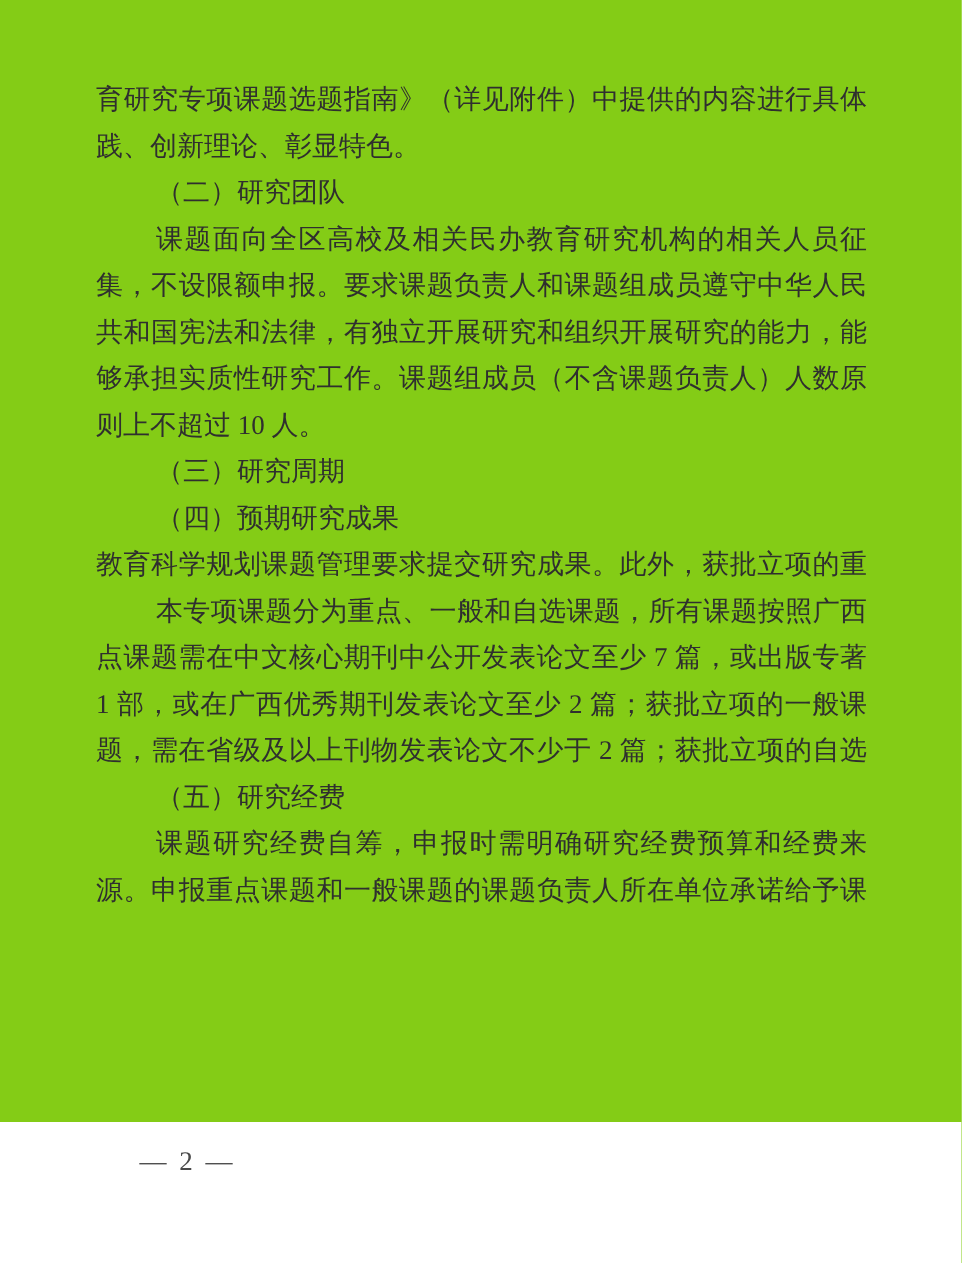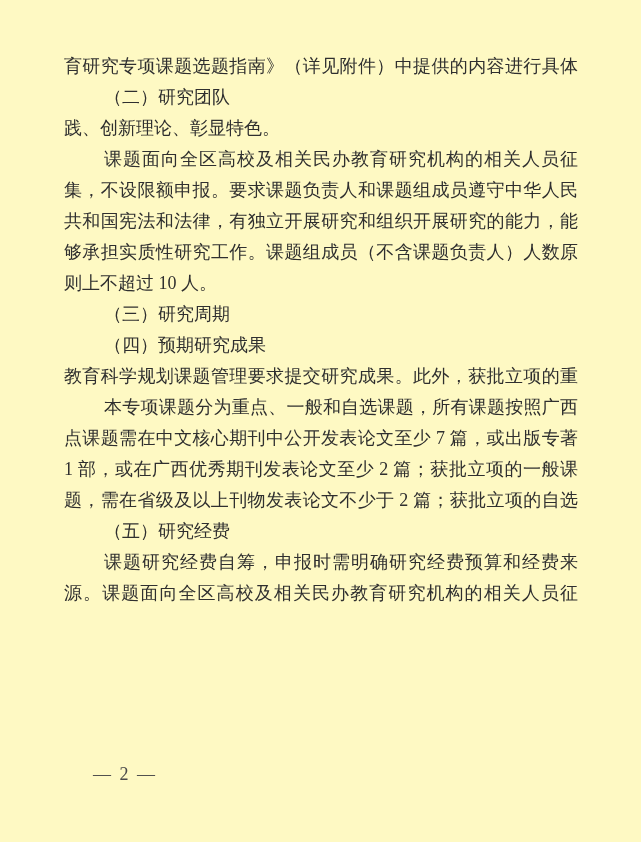--- a/index.html
+++ b/index.html
@@ -12,22 +12,22 @@
     background: #ffffff;
     position: relative;
     overflow: hidden;
     font-family: "Liberation Serif", "DejaVu Serif", serif;
   }
   .scan-page {
     position: absolute;
     left: 0;
     top: 0;
     width: 641px;
-    height: 842px;
-    background: #fef9c3;
+    height: 748px;
+    background: #84cc16;
   }
   .doc-body {
     position: absolute;
     left: 64px;
     top: 51px;
     width: 514px;
     color: #2f2f2f;
   }
   .line {
     display: block;
@@ -58,32 +58,32 @@
     color: #4a4a4a;
     letter-spacing: 2px;
   }
 </style>
 </head>
 <body>
 
 <div class="scan-page">
   <div class="doc-body">
     <div class="line full">育研究专项课题选题指南》（详见附件）中提供的内容进行具体</div>
+    <div class="line">践、创新理论、彰显特色。</div>
     <div class="line indent">（二）研究团队</div>
-    <div class="line">践、创新理论、彰显特色。</div>
     <div class="line indent full">课题面向全区高校及相关民办教育研究机构的相关人员征</div>
     <div class="line full">集，不设限额申报。要求课题负责人和课题组成员遵守中华人民</div>
     <div class="line full">共和国宪法和法律，有独立开展研究和组织开展研究的能力，能</div>
     <div class="line full">够承担实质性研究工作。课题组成员（不含课题负责人）人数原</div>
     <div class="line">则上不超过 10 人。</div>
     <div class="line indent">（三）研究周期</div>
     <div class="line indent">（四）预期研究成果</div>
     <div class="line full">教育科学规划课题管理要求提交研究成果。此外，获批立项的重</div>
     <div class="line indent full">本专项课题分为重点、一般和自选课题，所有课题按照广西</div>
     <div class="line full">点课题需在中文核心期刊中公开发表论文至少 7 篇，或出版专著</div>
     <div class="line full">1 部，或在广西优秀期刊发表论文至少 2 篇；获批立项的一般课</div>
     <div class="line full">题，需在省级及以上刊物发表论文不少于 2 篇；获批立项的自选</div>
     <div class="line indent">（五）研究经费</div>
     <div class="line indent full">课题研究经费自筹，申报时需明确研究经费预算和经费来</div>
-    <div class="line full">源。课题面向全区高校及相关民办教育研究机构的相关人员征</div>
+    <div class="line full">源。申报重点课题和一般课题的课题负责人所在单位承诺给予课</div>
   </div>
   <div class="page-number">— 2 —</div>
 </div>
 
 </body></html>

